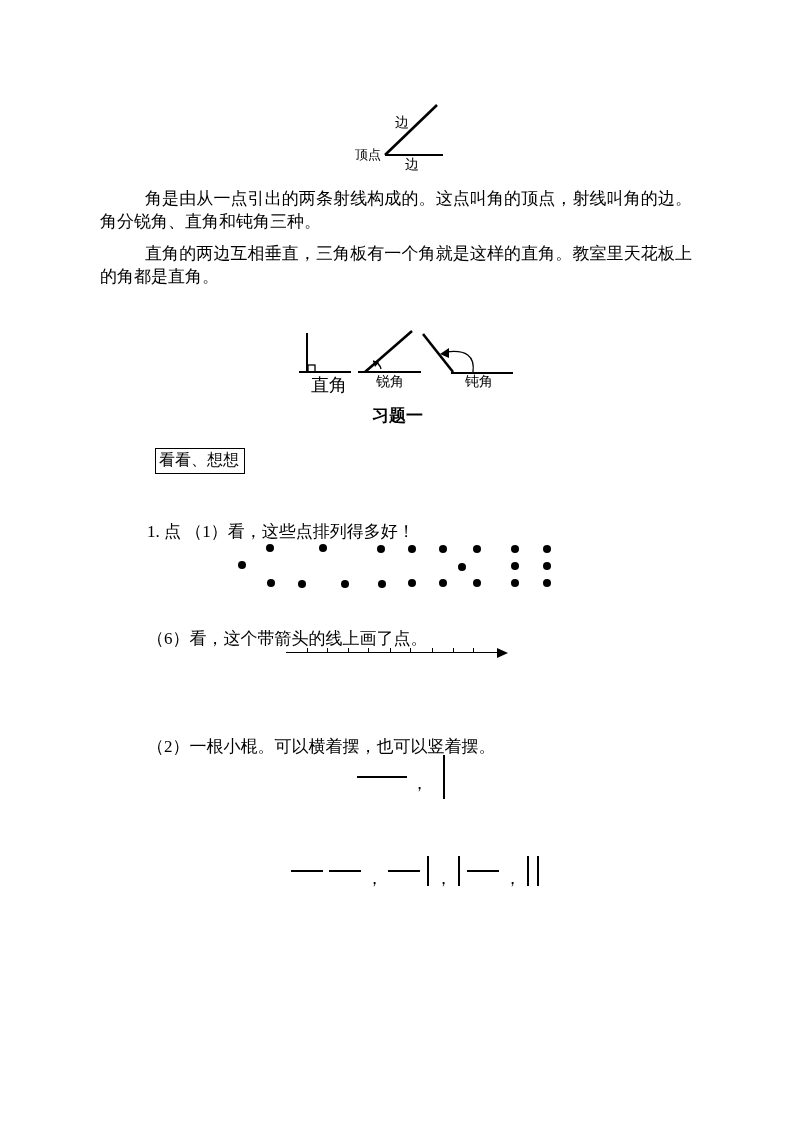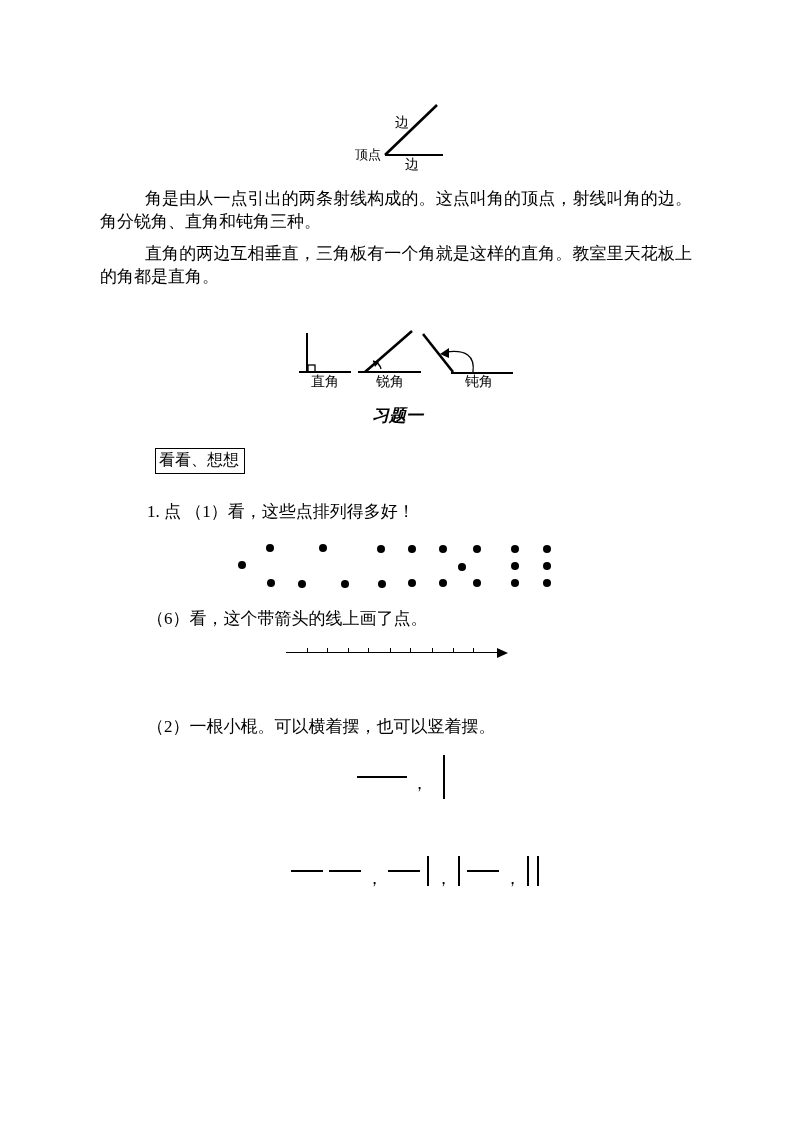--- a/index.html
+++ b/index.html
@@ -12,22 +12,22 @@
     color:#000000;
     overflow:hidden;
   }
   .abs{position:absolute;}
   .para{
     position:absolute;left:100px;width:592px;
     font-size:17px;line-height:23px;text-indent:45px;
     text-align:justify;
   }
   .lbl{position:absolute;white-space:nowrap;}
-  .item-text{position:absolute;left:147px;font-size:17px;white-space:nowrap;}
-  .exercise-title{position:absolute;left:372px;top:404px;font-size:17px;font-weight:bold;font-style:italic;}
+  .item-text{position:absolute;left:147px;font-size:17px;white-space:nowrap;margin-top:20px;}
+  .exercise-title{position:absolute;left:372px;top:404px;font-size:17px;font-weight:bold;}
   .box-label{
     position:absolute;left:155px;top:448px;
     border:1px solid #000;padding:1px 5px 2px 3px;font-size:16px;white-space:nowrap;
   }
   .dot{position:absolute;width:8px;height:8px;border-radius:50%;background:#000;}
   #number-line{position:absolute;left:286px;top:644px;width:230px;height:16px;}
   #number-line .baseline{position:absolute;left:0;top:8px;width:214px;border-top:1px solid #000;}
   #number-line .tick{position:absolute;top:4px;width:1px;height:5px;background:#000;}
   #number-line .arrowhead{
     position:absolute;left:211px;top:3.5px;width:0;height:0;
@@ -73,21 +73,21 @@
     <line class="ln" x1="63" y1="44" x2="126" y2="44"></line>
     <line class="ln" style="stroke-width:2.6" x1="70" y1="44" x2="117" y2="3"></line>
     <path class="thin" d="M 86 41 A 11 11 0 0 0 78 33"></path>
     <polygon points="78,33 84,34 80,39" fill="#000"></polygon>
 
     <line class="ln" style="stroke-width:2.6" x1="128" y1="6" x2="158" y2="44"></line>
     <line class="ln" x1="156" y1="45" x2="218" y2="45"></line>
     <path class="thin" d="M 178 44 Q 181 20 151 24"></path>
     <polygon points="145,26 154,20 154,30" fill="#000"></polygon>
   </svg>
-  <div class="lbl" style="left:311px;top:373px;font-size:14px;font-family:Liberation Serif, serif;">直角</div>
+  <div class="lbl" style="left:311px;top:373px;font-size:18px;font-family:Liberation Serif, serif;">直角</div>
   <div class="lbl" style="left:376px;top:373px;font-size:14px;">锐角</div>
   <div class="lbl" style="left:465px;top:373px;font-size:14px;">钝角</div>
 
   <div class="exercise-title">习题一</div>
   <div class="box-label">看看、想想</div>
 
   <div class="item-text" style="top:500px;">1. 点 （1）看，这些点排列得多好！</div>
 
   <div class="abs" style="left:0;top:0;width:793px;height:1122px;pointer-events:none;">
       <div class="dot" style="left: 266px; top: 544px;"></div>

